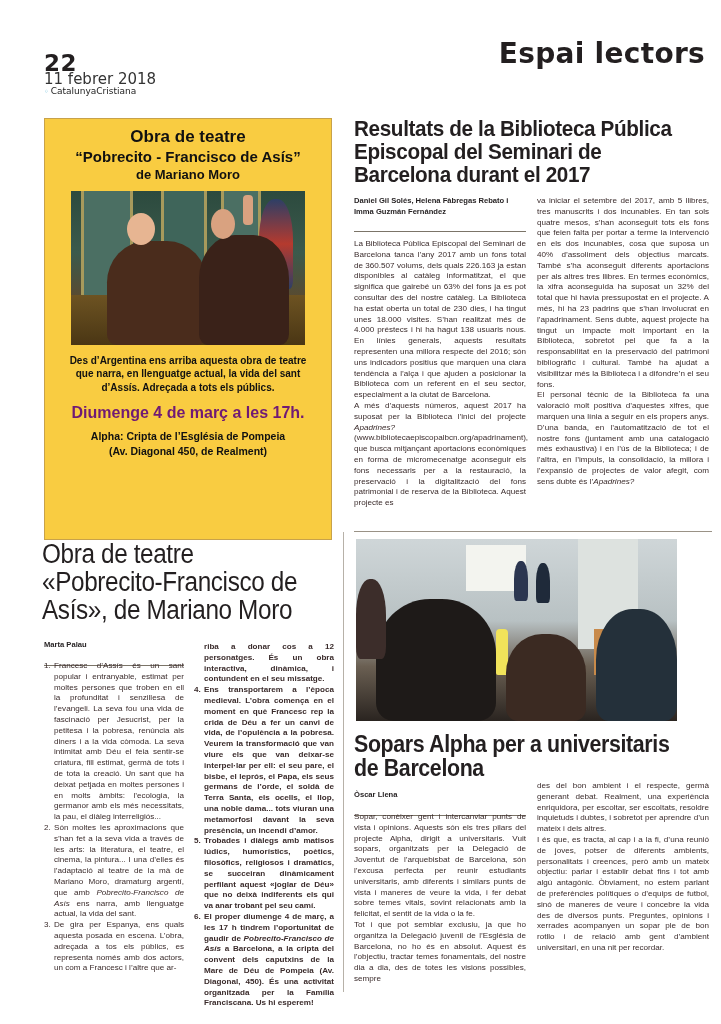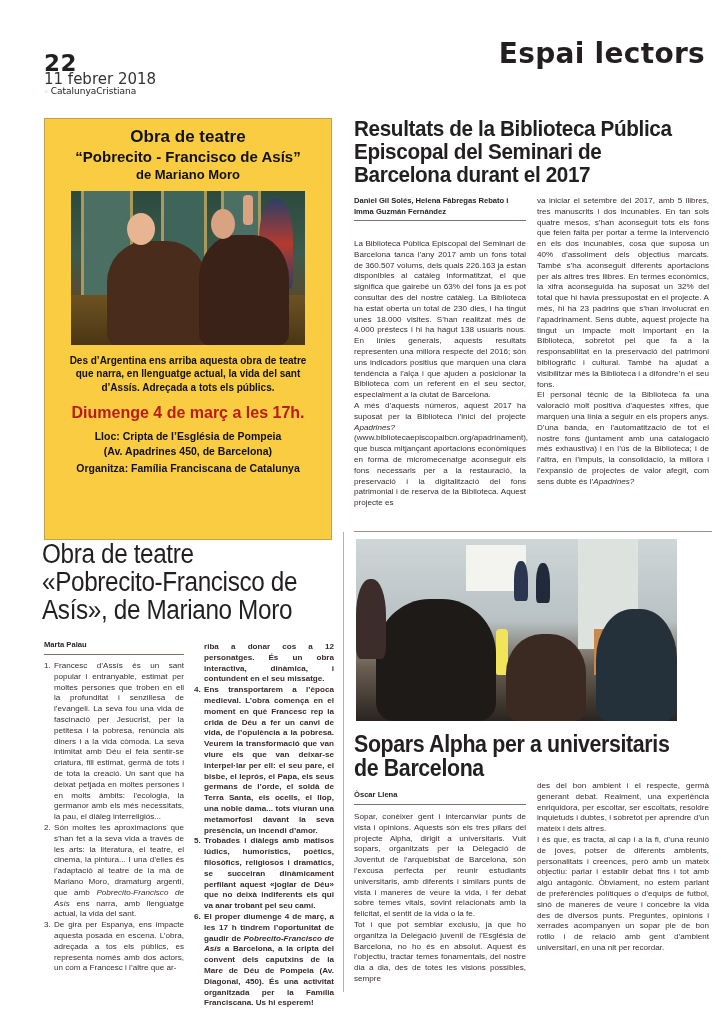--- a/index.html
+++ b/index.html
@@ -18,31 +18,31 @@
   .poster .sub1 { font-size: 15px; font-weight: 700; margin-top: 1px; color: #111; }
   .poster .sub2 { font-size: 13px; font-weight: 700; margin-top: 2px; color: #111; }
   .poster-photo { position: relative; width: 234px; height: 154px; margin: 9px auto 0; overflow: hidden;
     background: linear-gradient(180deg, #2c4a3e 0%, #3b5a4c 40%, #5a4a30 70%, #6a5020 100%); }
   .poster-photo .panel { position: absolute; top: 0; height: 110px; background: #4b6f63; border-left: 3px solid #a79a5c; border-right: 3px solid #a79a5c; }
   .poster-photo .floor { position: absolute; left: 0; right: 0; bottom: 0; height: 50px; background: linear-gradient(180deg,#6d5322,#4a3614); }
   .poster-photo .monk { position: absolute; border-radius: 40% 40% 10% 10%; background: #4a2c1c; }
   .poster-photo .head { position: absolute; border-radius: 50%; background: #e7b592; }
   .poster-photo .madonna { position: absolute; right: 12px; top: 8px; width: 34px; height: 90px; background: linear-gradient(180deg,#2d3f66 0%, #b53a2e 50%, #2d3f66 100%); border-radius: 45% 45% 10% 10%; }
   .poster .desc { font-size: 10px; font-weight: 700; line-height: 1.35; margin-top: 9px; color: #111; }
-  .poster .when { font-size: 16px; font-weight: 700; margin-top: 10px; color: #b91c1c; }
+  .poster .when { font-size: 16px; font-weight: 700; margin-top: 10px; color: #701a75; }
   .poster .place { font-size: 10.5px; font-weight: 700; line-height: 1.45; margin-top: 7px; color: #111; }
   .poster .org { font-size: 10.5px; font-weight: 700; margin-top: 3px; color: #111; }
 
   
   .art-title { position: absolute; font-family: "Liberation Sans", sans-serif; color: #231f20; }
   .t-bib { left: 354px; top: 118px; width: 360px; font-size: 22.5px; font-weight: 700; line-height: 1.02; letter-spacing: -0.4px; transform: scaleX(0.92); transform-origin: left top; }
   .t-obra { left: 42px; top: 540px; width: 300px; font-size: 27px; font-weight: 400; line-height: 1.04; letter-spacing: -0.4px; transform: scaleX(0.9); transform-origin: left top; }
   .t-sopars { left: 354px; top: 732px; width: 360px; font-size: 23px; font-weight: 700; line-height: 1.05; letter-spacing: -0.4px; transform: scaleX(0.93); transform-origin: left top; }
 
-  .byline { position: absolute; font-size: 7.6px; font-weight: 700; color: #231f20; line-height: 1.4; padding-bottom: 3px; border-bottom: 1px solid #7b7468; font-family: "Liberation Sans", sans-serif; }
+  .byline { position: absolute; font-size: 7.6px; font-weight: 700; color: #231f20; line-height: 1.4; padding-bottom: 14px; border-bottom: 1px solid #7b7468; font-family: "Liberation Sans", sans-serif; }
   .col { position: absolute; font-family: "Liberation Sans", sans-serif; font-size: 8.1px; line-height: 1.335; color: #3a2b2b; text-align: justify; hyphens: auto; }
   .col p { margin: 0; }
   .col i { font-style: italic; }
 
   .rule { position: absolute; height: 1px; background: #8c8478; }
   .vrule { position: absolute; width: 1px; background: #b7b1a8; }
 
   ol.numlist { list-style: none; }
   ol.numlist li { position: relative; padding-left: 10px; }
   ol.numlist li .n { position: absolute; left: 0; top: 0; }
@@ -79,45 +79,44 @@
     <div class="floor"></div>
     <div class="monk" style="left:36px;top:50px;width:100px;height:104px;"></div>
     <div class="head" style="left:56px;top:22px;width:28px;height:32px;"></div>
     <div class="monk" style="left:128px;top:44px;width:90px;height:110px;background:#3a2219;"></div>
     <div class="head" style="left:140px;top:18px;width:24px;height:30px;background:#d9a280;"></div>
     <div class="head" style="left:172px;top:4px;width:10px;height:30px;border-radius:4px;background:#d9a280;"></div>
   </div>
   <div class="desc" style="padding:0 22px;">Des d’Argentina ens arriba aquesta obra de teatre que narra, en llenguatge actual, la vida del sant d’Assís. Adreçada a tots els públics.</div>
   <div class="when">Diumenge 4 de març a les 17h.</div>
   <div class="place">
-    <div>Lloc: Cripta de l’Església de Pompeia</div>
-    <div>(Av. Apadrines 450, de Barcelona)</div>
+    <div>Alpha: Cripta de l’Església de Pompeia</div>
+    <div>(Av. Diagonal 450, de Realment)</div>
   </div>
-  <div class="org">Organitza: Família Franciscana de Catalunya</div>
 </div>
 
 <div class="art-title t-bib">Resultats de la Biblioteca Pública Episcopal del Seminari de Barcelona durant el 2017</div>
 <div class="byline" style="left:354px;top:196px;width:172px;">Daniel Gil Solés, Helena Fàbregas Rebato i Imma Guzmán Fernández</div>
 <div class="col" style="left:354px;top:239px;width:172px;">
   <p>La Biblioteca Pública Episcopal del Seminari de Barcelona tanca l’any 2017 amb un fons total de 360.507 volums, dels quals 226.163 ja estan disponibles al catàleg informatitzat, el que significa que gairebé un 63% del fons ja es pot consultar des del nostre catàleg. La Biblioteca ha estat oberta un total de 230 dies, i ha tingut unes 18.000 visites. S’han realitzat més de 4.000 préstecs i hi ha hagut 138 usuaris nous. En línies generals, aquests resultats representen una millora respecte del 2016; són uns indicadors positius que marquen una clara tendència a l’alça i que ajuden a posicionar la Biblioteca com un referent en el seu sector, especialment a la ciutat de Barcelona.</p>
   <p><span>A més d’aquests números, aquest 2017 ha suposat per la Biblioteca l’inici del projecte </span><i>Apadrines?</i><span> (www.bibliotecaepiscopalbcn.org/apadrinament), que busca mitjançant aportacions econòmiques en forma de micromecenatge aconseguir els fons necessaris per a la restauració, la preservació i la digitalització del fons patrimonial i de reserva de la Biblioteca. Aquest projecte es</span></p>
 </div>
 <div class="col" style="left:537px;top:196px;width:172px;">
   <p>va iniciar el setembre del 2017, amb 5 llibres, tres manuscrits i dos incunables. En tan sols quatre mesos, s’han aconseguit tots els fons que feien falta per portar a terme la intervenció en els dos incunables, cosa que suposa un 40% d’assoliment dels objectius marcats. També s’ha aconseguit diferents aportacions per als altres tres llibres. En termes econòmics, la xifra aconseguida ha suposat un 32% del total que hi havia pressupostat en el projecte. A més, hi ha 23 padrins que s’han involucrat en l’apadrinament. Sens dubte, aquest projecte ha tingut un impacte molt important en la Biblioteca, sobretot pel que fa a la responsabilitat en la preservació del patrimoni bibliogràfic i cultural. També ha ajudat a visibilitzar més la Biblioteca i a difondre’n el seu fons.</p>
   <p><span>El personal tècnic de la Biblioteca fa una valoració molt positiva d’aquestes xifres, que marquen una línia a seguir en els propers anys. D’una banda, en l’automatització de tot el nostre fons (juntament amb una catalogació més exhaustiva) i en l’ús de la Biblioteca; i de l’altra, en l’impuls, la consolidació, la millora i l’expansió de projectes de valor afegit, com sens dubte és l’</span><i>Apadrines?</i></p>
 </div>
 <div class="rule" style="left:354px;top:531px;width:358px;background:#9a9286;"></div>
 
 <div class="art-title t-obra">Obra de teatre «Pobrecito-Francisco de Asís», de Mariano Moro</div>
 <div class="byline" style="left:44px;top:640px;width:140px;">Marta Palau</div>
 <div class="col" style="left:44px;top:661px;width:140px;">
   <ol class="numlist">
     <li><span class="n">1.</span><span>Francesc d’Assís és un sant popular i entranyable, estimat per moltes persones que troben en ell la profunditat i senzillesa de l’evangeli. La seva fou una vida de fascinació per Jesucrist, per la petitesa i la pobresa, renúncia als diners i a la vida còmoda. La seva intimitat amb Déu el feia sentir-se criatura, fill estimat, germà de tots i de tota la creació. Un sant que ha deixat petjada en moltes persones i en molts àmbits: l’ecologia, la germanor amb els més necessitats, la pau, el diàleg interreligiós...</span></li>
     <li><span class="n">2.</span><span>Són moltes les aproximacions que s’han fet a la seva vida a través de les arts: la literatura, el teatre, el cinema, la pintura... I una d’elles és l’adaptació al teatre de la mà de Mariano Moro, dramaturg argentí, que amb </span><i>Pobrecito-Francisco de Asís</i><span> ens narra, amb llenguatge actual, la vida del sant.</span></li>
-    <li><span class="n">3.</span><span>De gira per Espanya, ens impacte aquesta posada en escena. L’obra, adreçada a tos els públics, es representa només amb dos actors, un com a Francesc i l’altre que ar-</span></li>
+    <li><span class="n">3.</span><span>De gira per Espanya, ens quals aquesta posada en escena. L’obra, adreçada a tos els públics, es representa només amb dos actors, un com a Francesc i l’altre que ar-</span></li>
   </ol>
 </div>
 <div class="col" style="left:194px;top:642px;width:140px;font-weight:bold;">
   <ol class="numlist">
     <li style="padding-left:10px;"><span>riba a donar cos a 12 personatges. És un obra interactiva, dinàmica, i contundent en el seu missatge.</span></li>
     <li><span class="n">4.</span><span>Ens transportarem a l’època medieval. L’obra comença en el moment en què Francesc rep la crida de Déu a fer un canvi de vida, de l’opulència a la pobresa. Veurem la transformació que van viure els que van deixar-se interpel·lar per ell: el seu pare, el bisbe, el leprós, el Papa, els seus germans de l’orde, el soldà de Terra Santa, els ocells, el llop, una noble dama... tots viuran una metamorfosi davant la seva presència, un incendi d’amor.</span></li>
     <li><span class="n">5.</span><span>Trobades i diàlegs amb matisos lúdics, humorístics, poètics, filosòfics, religiosos i dramàtics, se succeiran dinàmicament perfilant aquest «joglar de Déu» que no deixà indiferents els qui va anar trobant pel seu camí.</span></li>
     <li><span class="n">6.</span><span>El proper diumenge 4 de març, a les 17 h tindrem l’oportunitat de gaudir de </span><i>Pobrecito-Francisco de Asís</i><span> a Barcelona, a la cripta del convent dels caputxins de la Mare de Déu de Pompeia (Av. Diagonal, 450). És una activitat organitzada per la Família Franciscana. Us hi esperem!</span></li>
   </ol>
 </div>

